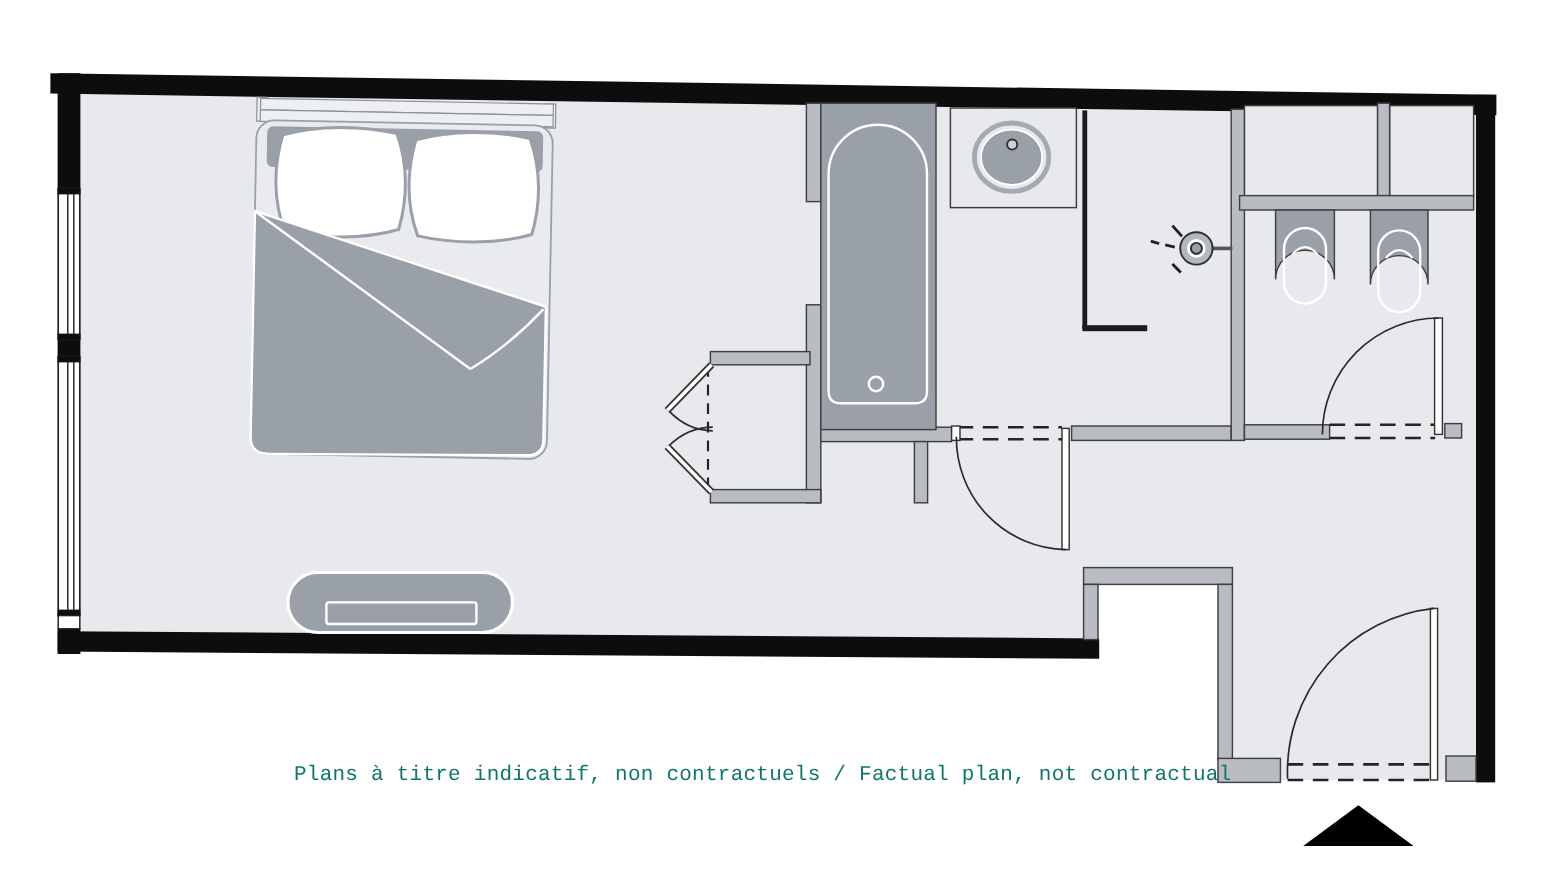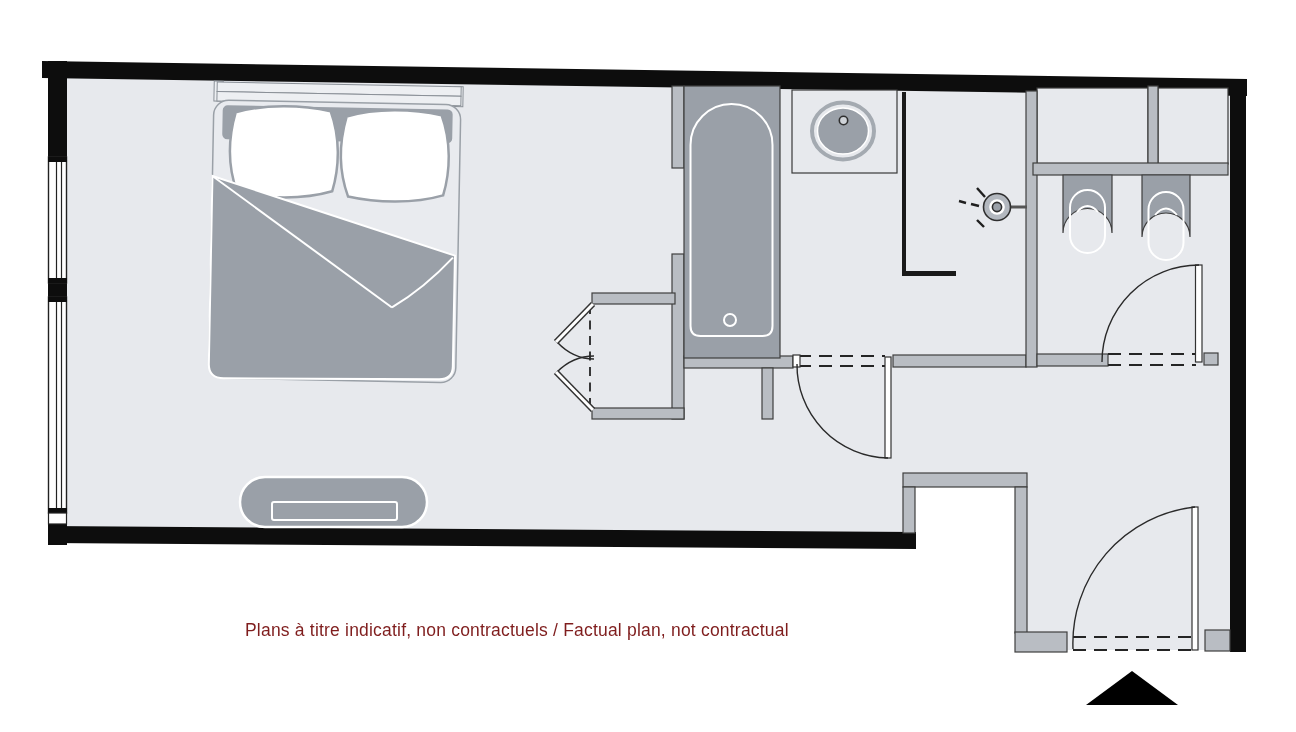--- a/index.html
+++ b/index.html
@@ -10,22 +10,22 @@
   .blk{fill:#0d0d0d;}
   .wallG{fill:#b9bdc3;stroke:#3f3f3f;stroke-width:1.2;}
   .lite{fill:#e7e9ed;stroke:#3a3a3a;stroke-width:1.2;}
   .fx{fill:#9aa0a8;}
   .fxs{fill:#9aa0a8;stroke:#3f3f3f;stroke-width:1.2;}
   .wline{fill:none;stroke:#ffffff;stroke-width:2;}
   .dline{fill:none;stroke:#2a2a2a;stroke-width:1.4;}
   .leaf{fill:#ffffff;stroke:#333333;stroke-width:1.2;}
   .dash{stroke:#242424;stroke-width:2.2;stroke-dasharray:13 8;fill:none;}
   .thin{fill:#1a1a1a;}
-  .caption{position:absolute;left:245px;top:620px;font-size:17.5px;color:#7f1d1d;
-           letter-spacing:0.2px;white-space:nowrap;}
+  .caption{position:absolute;left:245px;top:636px;font-size:17.5px;color:#0f766e;
+           letter-spacing:0.2px;white-space:nowrap;font-family:Liberation Mono, monospace;}
 </style>
 </head>
 <body>
 
 <div class="canvas">
 <svg width="1296" height="732" viewBox="0 0 1296 732">
 
   <path class="floor" d="M60,66 L1240,84 L1240,650 L1015,650 L1015,487 L915,487 L915,536 L60,536 Z"></path>
 
   <g>

